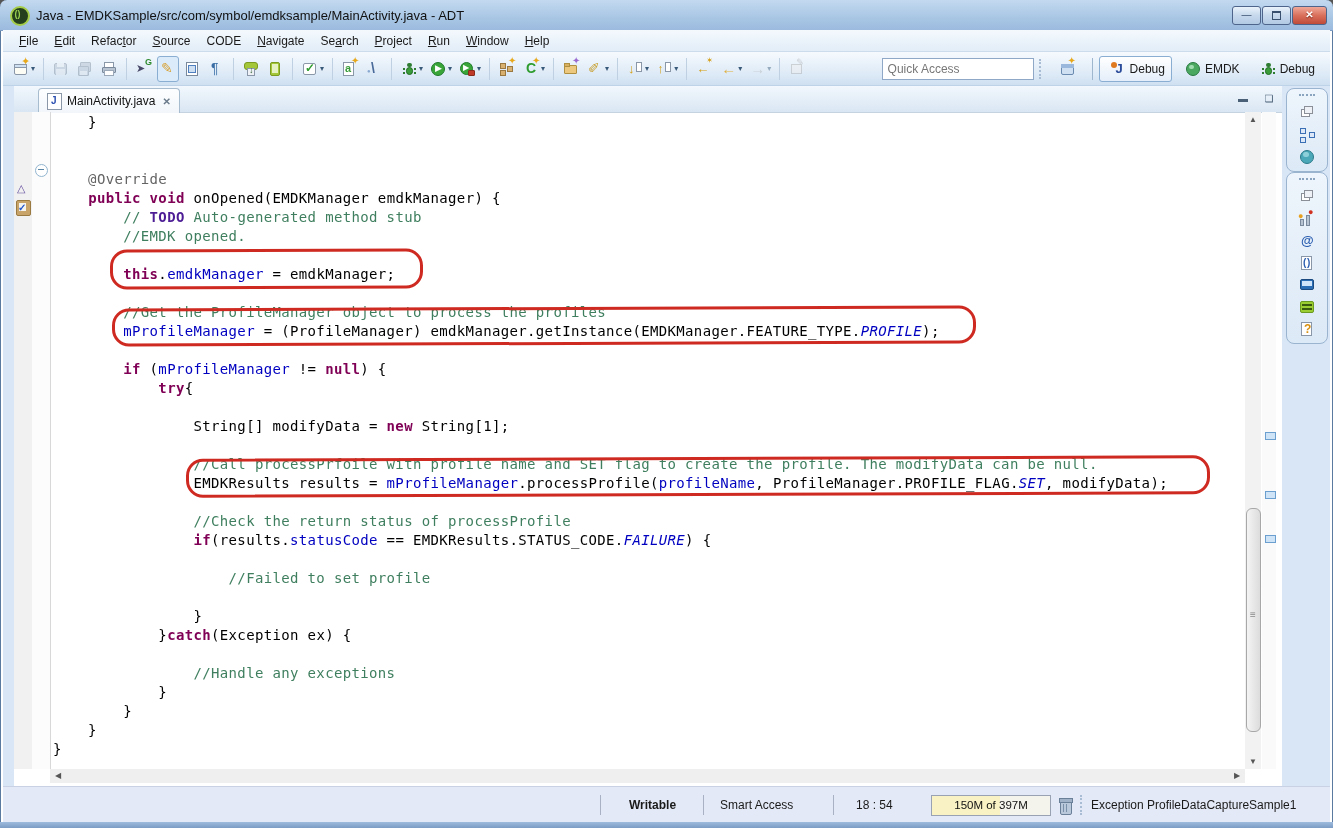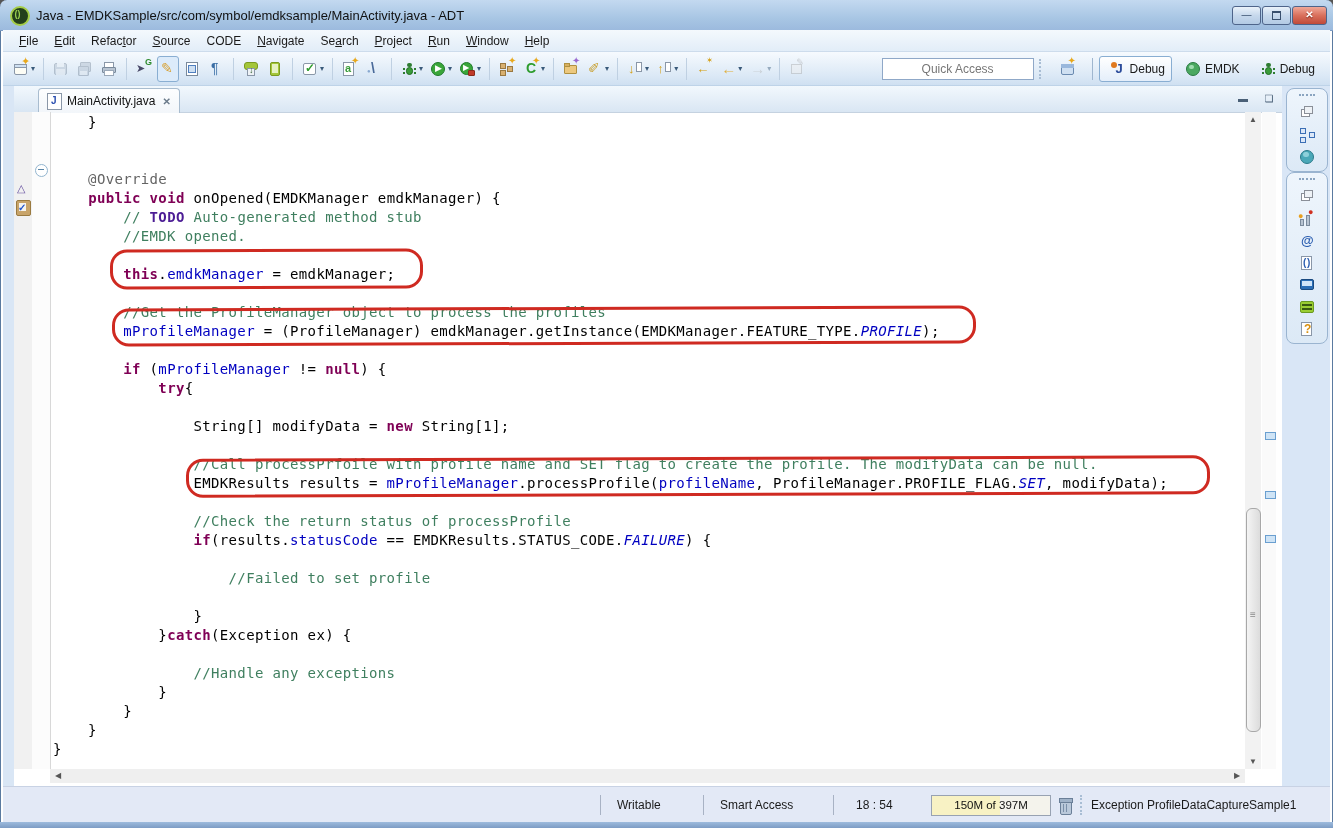--- a/index.html
+++ b/index.html
@@ -32,21 +32,21 @@
     border-radius:3px;padding:0 1px;margin:0 1px;}
   .tbtn.pressed{border-color:#89aed2;background:#dcebfa;}
   .tbtn.dis{opacity:.45;}
   .dd{font-size:8px;color:#3a5a7a;margin-left:1px;}
   .tsep{width:1px;height:22px;background:#bfd0e2;margin:0 5px;}
   .ic{position:relative;display:inline-block;width:18px;height:18px;}
   .ic i{position:absolute;font-style:normal;line-height:1;}
   .ic .lr{box-sizing:border-box;}
   #qa-wrap{margin-left:auto;display:flex;align-items:center;}
   #quick-access{width:140px;height:18px;border:1px solid #8fa8c8;font-size:12px;
-    font-family:"Liberation Sans",sans-serif;padding:1px 5px;color:#333;text-align:center;}
+    font-family:"Liberation Sans",sans-serif;padding:1px 5px;color:#333;}
   #quick-access::placeholder{color:#777;}
   .vline{width:1px;height:22px;background:#9fb6cf;margin:0 6px;}
   .dotline{width:3px;height:20px;border-left:2px dotted #a8bdd4;margin:0 5px;}
   .pbtn{display:inline-flex;align-items:center;height:24px;padding:0 6px;border:1px solid transparent;
     border-radius:3px;font-size:12px;color:#1a1a1a;margin-right:2px;}
   .pbtn.pressed{background:linear-gradient(#ffffff,#e4eefa);border-color:#89aed2;}
   .pbtn span{margin-left:3px;}
   
   #left-strip{position:absolute;left:3px;top:86px;width:11px;height:700px;background:#d9e6f5;}
   #editor-outer{position:absolute;left:14px;top:86px;width:1268px;height:700px;background:#fff;}
@@ -481,21 +481,21 @@
           <span class="ic">
             <i class="lr" style="left: 3px; top: 2px; width: 11px; height: 14px; background: rgb(255, 255, 255); border: 1px solid rgb(138, 151, 168); border-radius: 0px;"></i>
             <i class="lt" style="left: 6px; top: 3px; color: rgb(216, 144, 16); font-size: 12px; font-weight: bold;">?</i>
           </span>
         </span>
       </div>
   </div>
 
   <div id="statusbar">
     <span class="scell" style="width:597px;"></span>
-    <span class="scell sb-sep" style="width:103px;padding-left:16px;">Writable</span>
+    <span class="scell sb-sep" style="width:103px;padding-left:28px;font-weight:bold;">Writable</span>
     <span class="scell sb-sep" style="width:130px;padding-left:16px;">Smart Access</span>
     <span class="scell sb-sep" style="width:88px;padding-left:22px;">18 : 54</span>
     <span id="heap-box">
       <span id="heap-fill" style="width: 58%;"></span>
       <div id="heap-text">150M of 397M</div>
     </span>
     <span id="trash">
       <span class="lid"></span>
       <span class="body"></span>
     </span>

